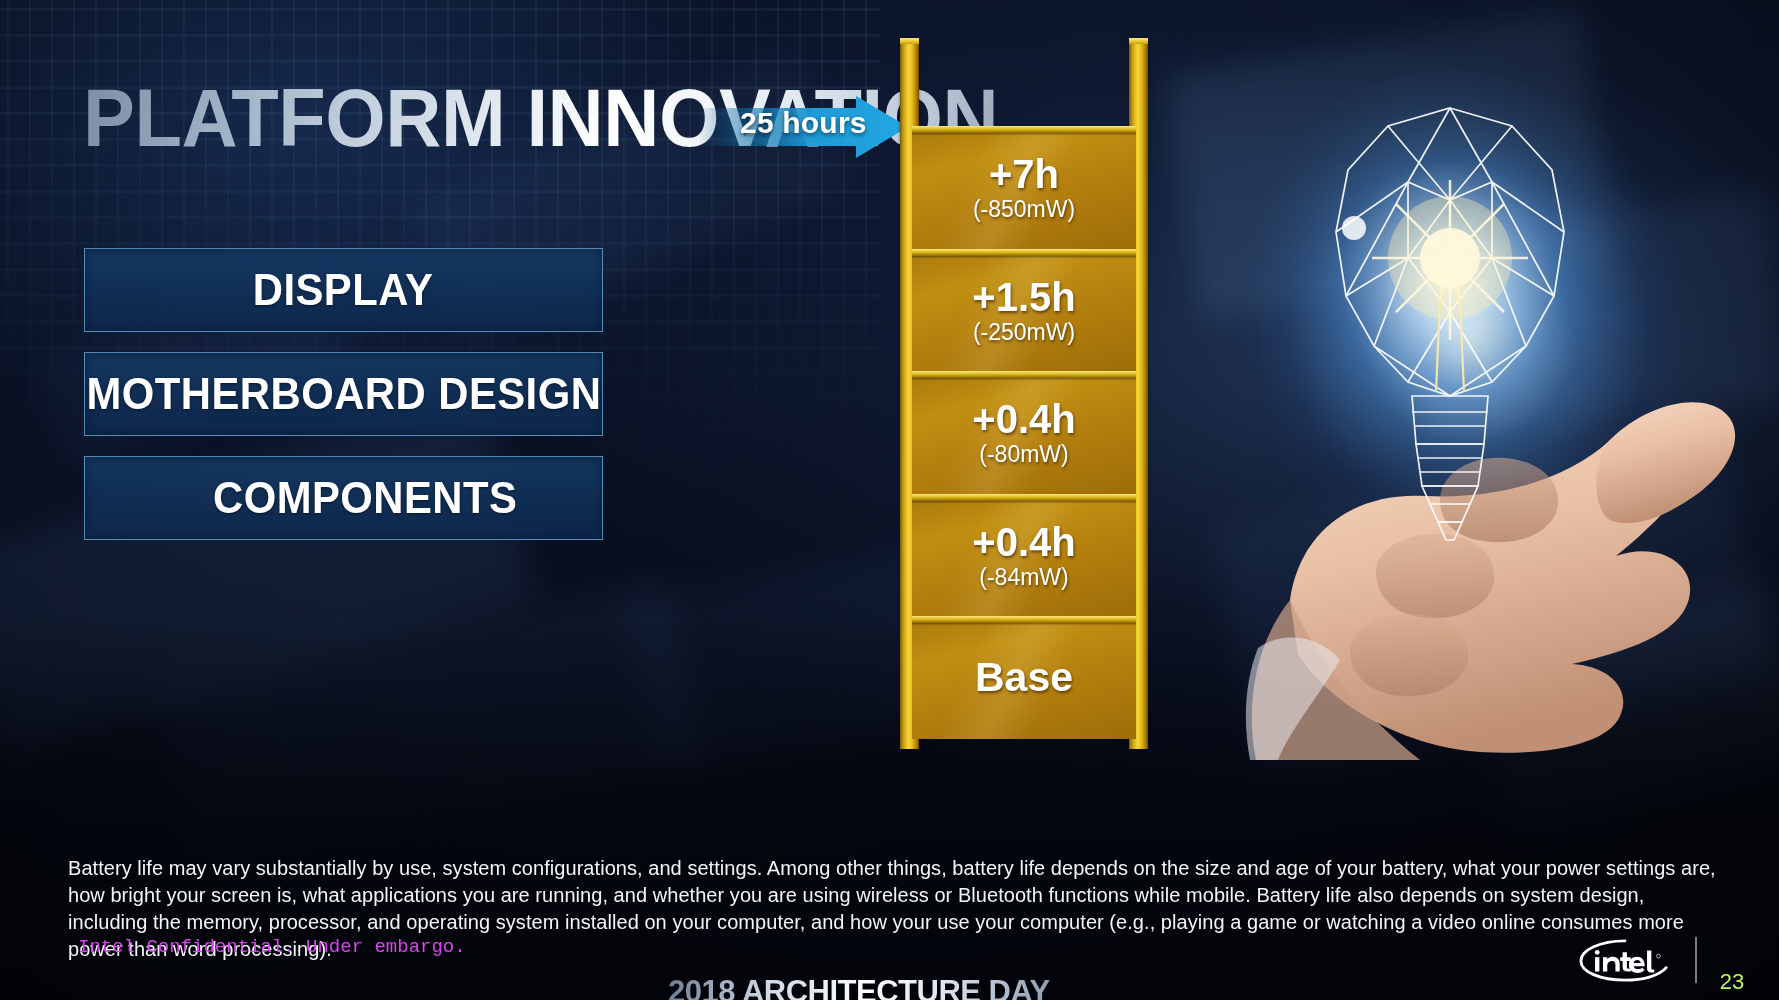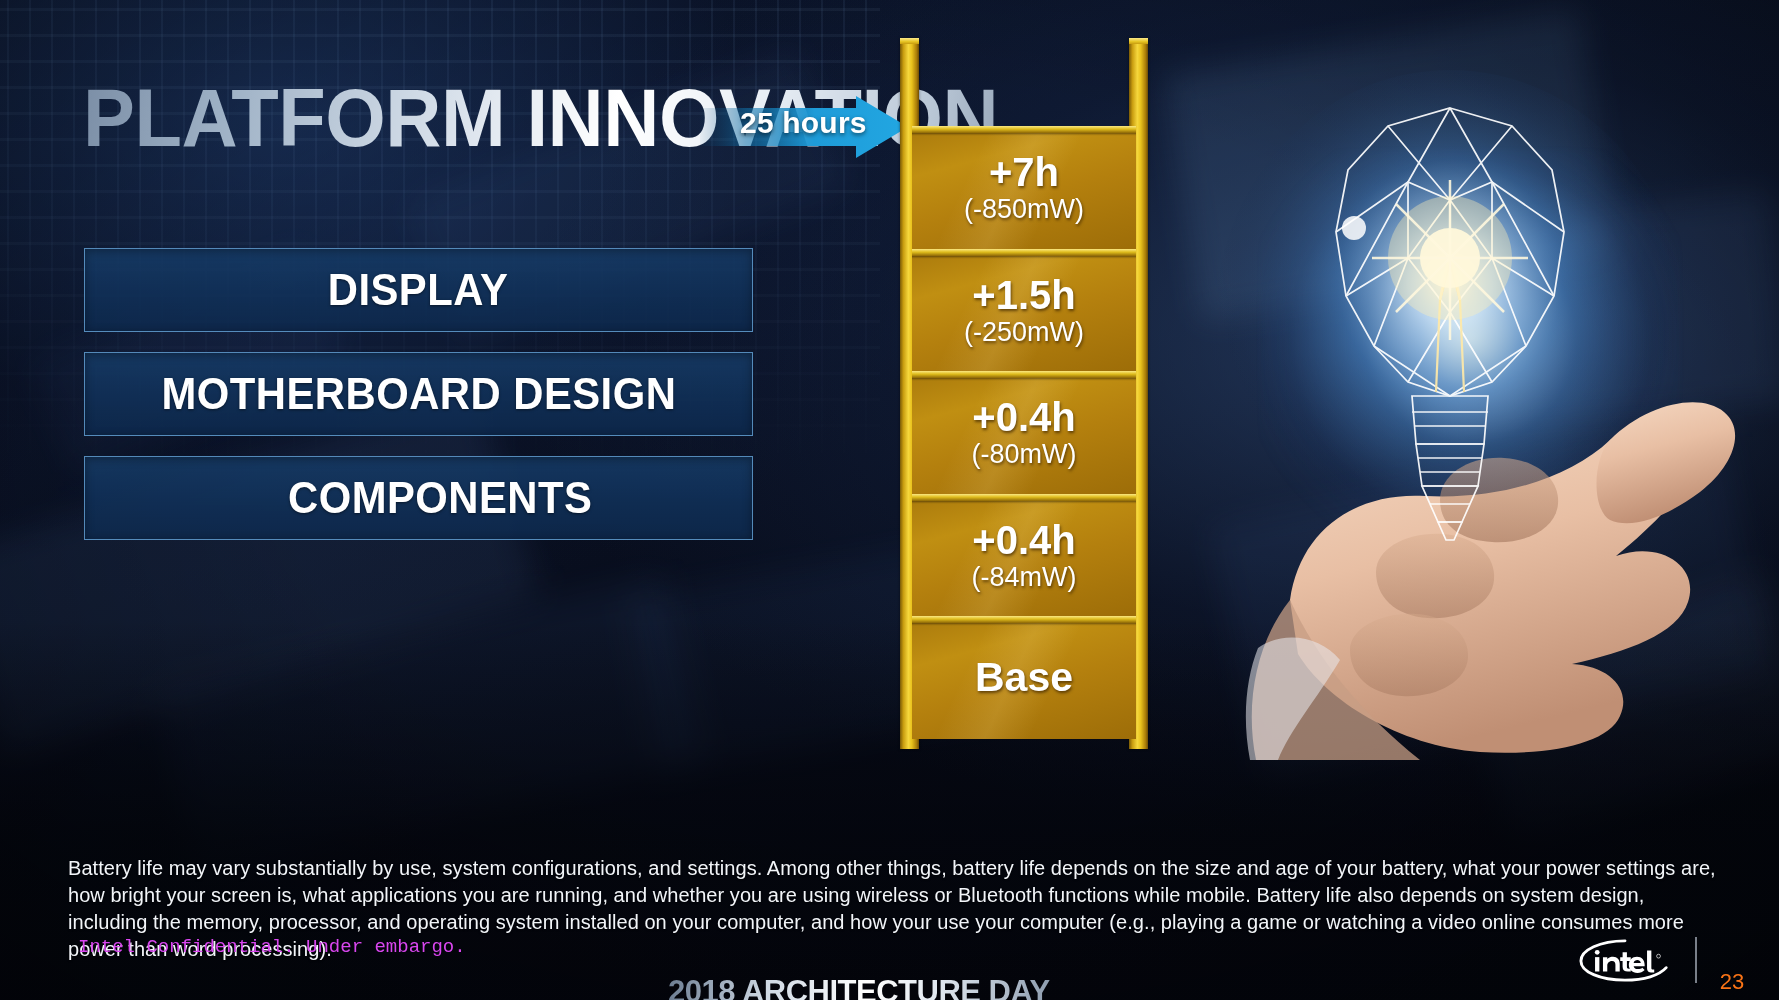--- a/index.html
+++ b/index.html
@@ -83,21 +83,21 @@
     background:linear-gradient(100deg,#7b8ea6 0%, #9fb2c6 16%, #d3dde8 38%, #ffffff 58%, #e8eef5 74%, #b9c7d6 92%, #9aa9bb 100%);
     -webkit-background-clip:text; background-clip:text;
     -webkit-text-fill-color:transparent; color:transparent;
     text-shadow:none;
     white-space:nowrap;
   }
 
   
   .feature-box {
     position:absolute;
-    left:84px; width:669px; height:84px;
+    left:84px; width:519px; height:84px;
     background:linear-gradient(180deg, rgba(22,60,104,0.86) 0%, rgba(16,48,88,0.88) 55%, rgba(13,40,76,0.90) 100%);
     border:1px solid rgba(96,155,205,0.85);
     display:flex; align-items:center; justify-content:center;
     box-shadow:0 2px 10px rgba(0,0,0,.35) inset;
   }
   #fbox0 { top:248px; }
   #fbox1 { top:352px;text-align:right; }
   #fbox2 { top:456px;padding-left:44px; }
   .feature-label {
     font-family:"Liberation Sans Narrow","Liberation Sans", sans-serif;
@@ -166,21 +166,21 @@
   .rung-h {
     position:relative; z-index:2;
     font-family:"Liberation Sans", sans-serif;
     font-weight:bold; font-size:40px; color:#ffffff;
     text-shadow:1px 2px 3px rgba(60,35,0,.70);
     line-height:1.05;
   }
   .rung-mw {
     position:relative; z-index:2;
     font-family:"Liberation Sans", sans-serif;
-    font-weight:normal; font-size:27px; color:#ffffff;
+    font-weight:normal; font-size:23px; color:#ffffff;
     text-shadow:1px 2px 3px rgba(60,35,0,.70);
     margin-top:2px;
     line-height:1.05;
     text-align:center;
   }
   .rung.base .rung-h { font-size:41px; }
 
   
   #photo {
     position:absolute; left:1140px; top:0; width:639px; height:760px;
@@ -222,21 +222,21 @@
     -webkit-text-fill-color:transparent; color:transparent;
   }
   #footer-right {
     position:absolute; right:34px; top:925px;
     display:flex; align-items:center; gap:22px;
   }
   .intel-logo { width:96px; height:46px; display:block; }
   .footer-div { width:2px; height:46px; background:rgba(220,230,242,.55); }
   #page-num {
     font-family:"Liberation Sans", sans-serif;
-    font-size:22px; color:#f97316; min-width:26px; text-align:center;margin-top:44px;
+    font-size:22px; color:#bef264; min-width:26px; text-align:center;margin-top:44px;
   }
 </style>
 </head>
 <body>
 
 <div id="slide">
 
   <div class="bg-base"></div>
   <div class="bg-shapes">
     <i class="b1"></i>

